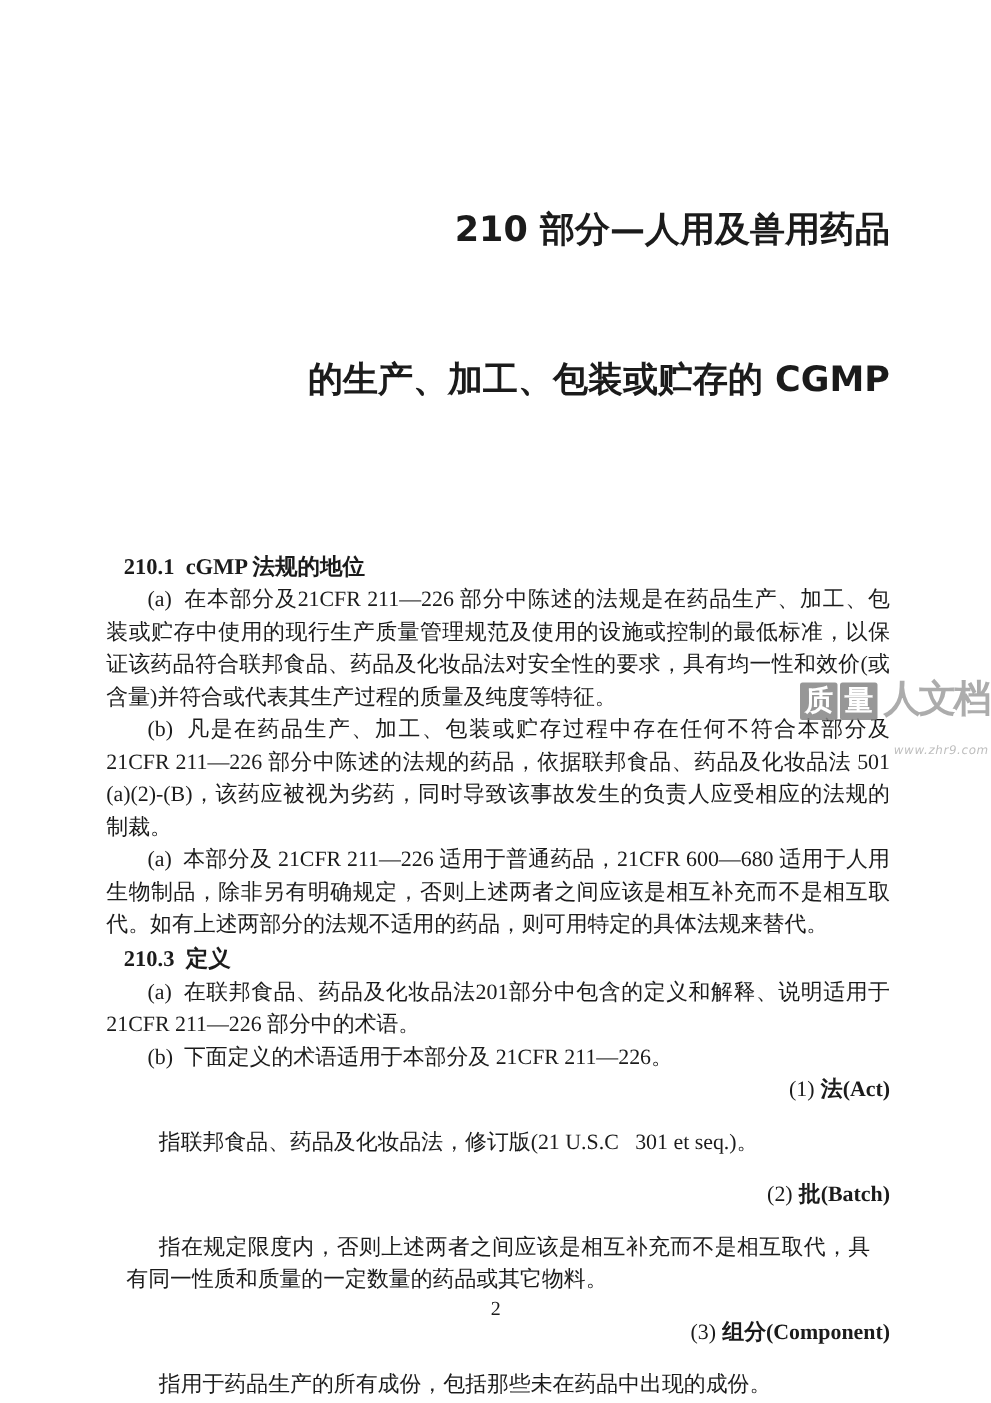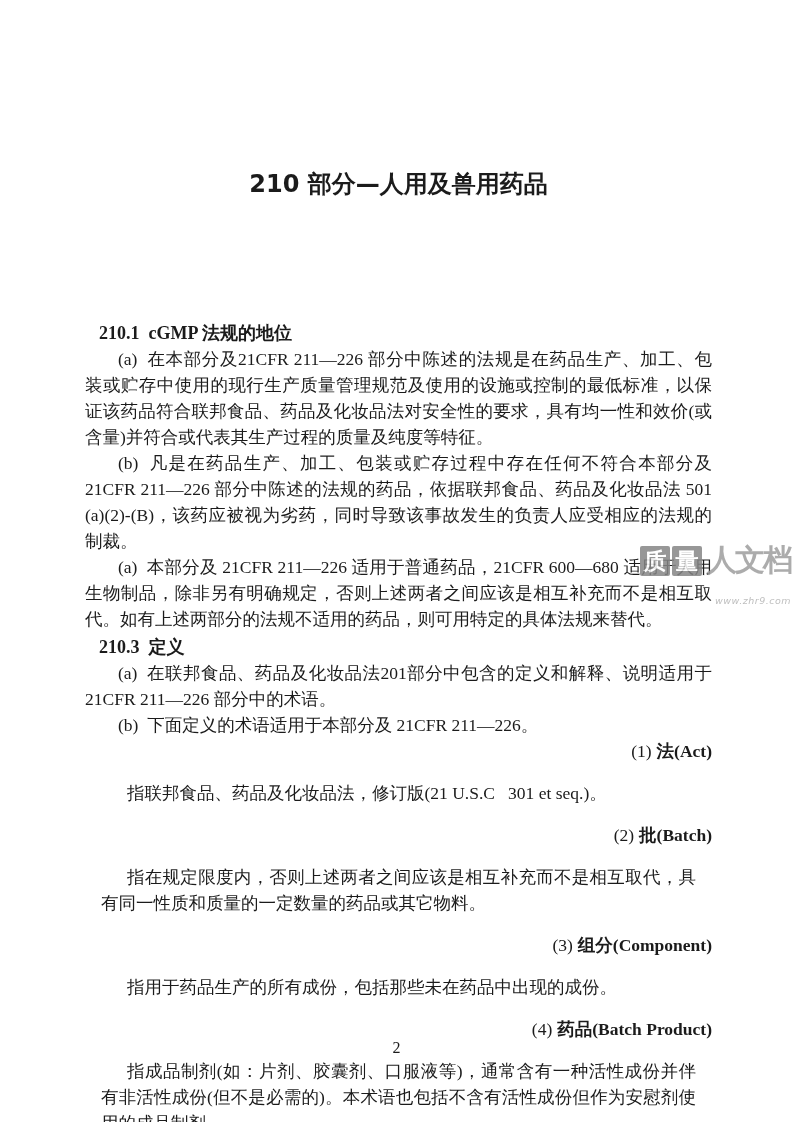--- a/index.html
+++ b/index.html
@@ -9,22 +9,22 @@
     background:#ffffff;
     overflow:hidden;
     color:#1b1b1b;
     font-family:"Liberation Serif","DejaVu Serif",serif;
   }
   .content{position:absolute;left:85px;top:0;width:627px;}
   .title{
     margin:84px 0 0 0;
     font-family:"DejaVu Sans","Liberation Sans",sans-serif;
     font-weight:bold;
-    font-size:24px;line-height:40px;
-    text-align:center;
+    font-size:28px;line-height:40px;
+    text-align:right;
     white-space:pre-wrap;
   }
   .title-line{display:block;}
   .s-heading{
     font-size:18px;line-height:26px;font-weight:bold;
     margin:15px 0 0 14px;white-space:pre-wrap;
   }
   .s-heading.s1{margin-top:36px;}
   .s-heading.s2{margin-top:22px;}
   .s-heading.s3{margin-top:2px;}
@@ -71,20 +71,21 @@
   }
 </style>
 </head>
 <body>
 
 <div class="page">
   <div class="content">
 
     <h1 class="title">
       <span class="title-line">210 部分—人用及兽用药品</span>
+      <span class="title-line">的生产、加工、包装或贮存的 CGMP</span>
     </h1>
 
     <h2 class="s-heading s1">210.1  cGMP 法规的地位</h2>
     <p class="para">(a)  在本部分及21CFR 211—226 部分中陈述的法规是在药品生产、加工、包装或贮存中使用的现行生产质量管理规范及使用的设施或控制的最低标准，以保证该药品符合联邦食品、药品及化妆品法对安全性的要求，具有均一性和效价(或含量)并符合或代表其生产过程的质量及纯度等特征。</p>
     <p class="para">(b)  凡是在药品生产、加工、包装或贮存过程中存在任何不符合本部分及 21CFR 211—226 部分中陈述的法规的药品，依据联邦食品、药品及化妆品法 501 (a)(2)-(B)，该药应被视为劣药，同时导致该事故发生的负责人应受相应的法规的制裁。</p>
 
     <p class="para">(a)  本部分及 21CFR 211—226 适用于普通药品，21CFR 600—680 适用于人用生物制品，除非另有明确规定，否则上述两者之间应该是相互补充而不是相互取代。如有上述两部分的法规不适用的药品，则可用特定的具体法规来替代。</p>
 
     <h2 class="s-heading s3">210.3  定义</h2>
     <p class="para">(a)  在联邦食品、药品及化妆品法201部分中包含的定义和解释、说明适用于21CFR 211—226 部分中的术语。</p>

